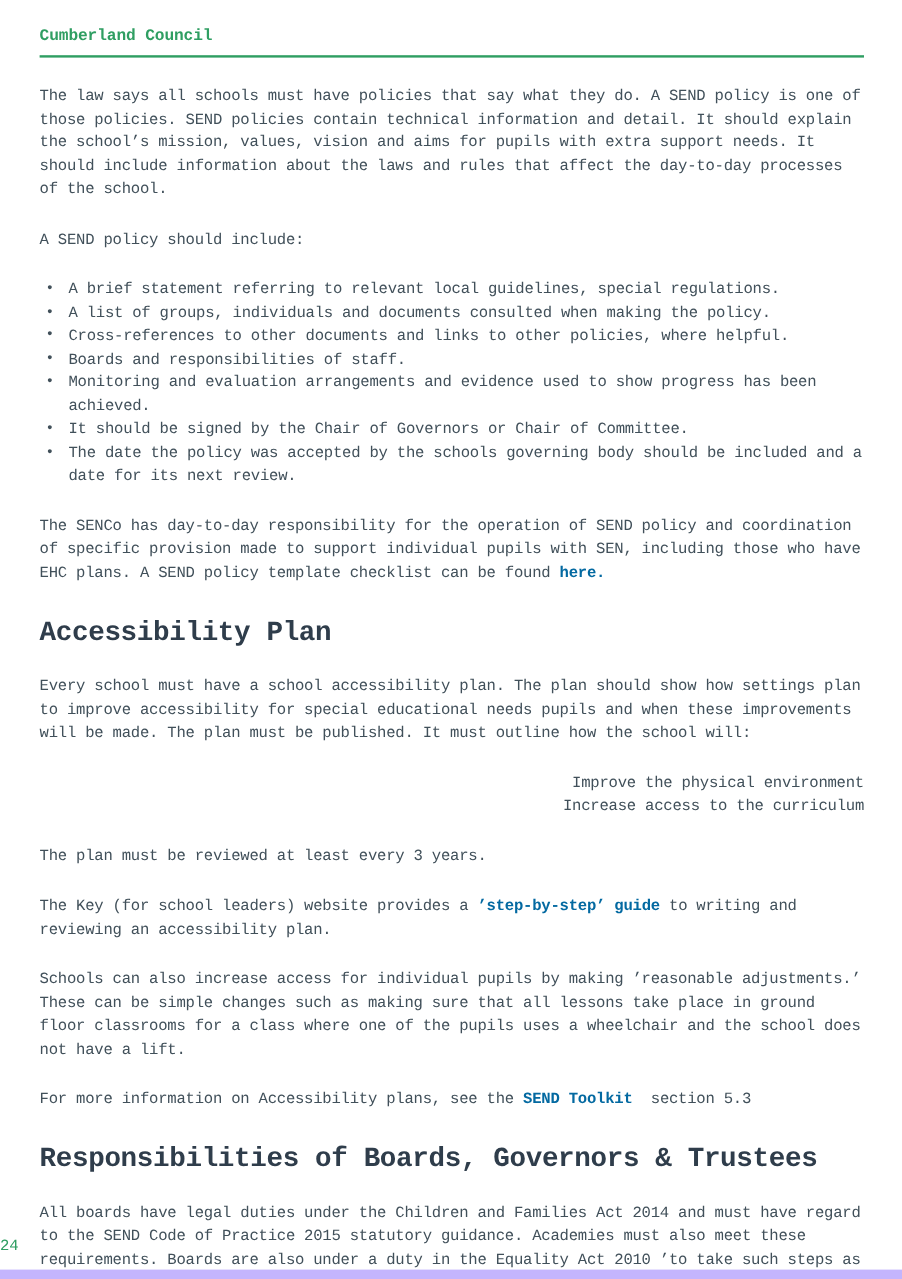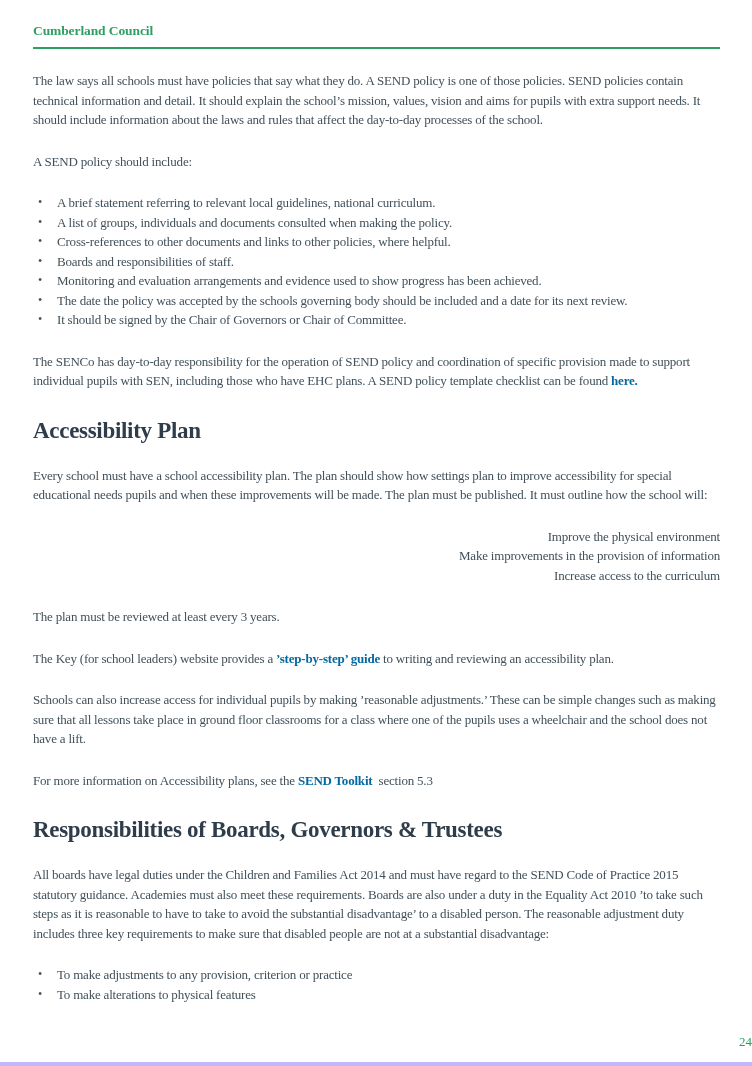--- a/index.html
+++ b/index.html
@@ -7,24 +7,24 @@
     --heading-color: #2f3d4b;
     --body-color: #41505a;
   }
   * { margin: 0; padding: 0; box-sizing: border-box; }
   html, body { background: #ffffff; }
   .page {
     position: relative;
     width: 752px;
     height: 1066px;
     background: #ffffff;
-    font-family: Liberation Serif, serif;
+    font-family: Liberation Mono, monospace;
     color: var(--body-color);
     overflow: hidden;
-    border-bottom: 4px solid #c4b5fd;
+    border-bottom: 8px solid #c4b5fd;
   }
   .content {
     position: absolute;
     top: 0; left: 33px; right: 32px;
   }
   .brand {
     padding-top: 23px;
     font-size: 13.5px;
     font-weight: 700;
     color: var(--brand-green);
@@ -65,55 +65,54 @@
     top: 0;
     font-size: 12px;
     color: var(--body-color);
   }
   b.inline-link { font-weight: 700; color: #0369a1; cursor: pointer; text-align: center; }
   .post-gap { white-space: pre-wrap; }
   .footer {
     position: absolute;
     bottom: 12px;
     left: 0; right: 0;
-    text-align: right;
+    text-align: left;
     font-size: 13px;
     color: var(--brand-green);
   }
 </style>
 </head>
 <body>
 
 <div class="page">
   <div class="content">
 
     <div class="brand">Cumberland Council</div>
     <div class="divider"></div>
 
     <p>The law says all schools must have policies that say what they do. A SEND policy is one of those policies. SEND policies contain technical information and detail. It should explain the school’s mission, values, vision and aims for pupils with extra support needs. It should include information about the laws and rules that affect the day-to-day processes of the school.</p>
     <p>A SEND policy should include:</p>
 
     <ul class="doc-list">
-      <li>A brief statement referring to relevant local guidelines, national curriculum.</li>
+      <li>A brief statement referring to relevant local guidelines, special regulations.</li>
       <li>A list of groups, individuals and documents consulted when making the policy.</li>
       <li>Cross-references to other documents and links to other policies, where helpful.</li>
       <li>Boards and responsibilities of staff.</li>
       <li>Monitoring and evaluation arrangements and evidence used to show progress has been achieved.</li>
+      <li>It should be signed by the Chair of Governors or Chair of Committee.</li>
       <li>The date the policy was accepted by the schools governing body should be included and a date for its next review.</li>
-      <li>It should be signed by the Chair of Governors or Chair of Committee.</li>
     </ul>
 
     <p><span>The SENCo has day-to-day responsibility for the operation of SEND policy and coordination of specific provision made to support individual pupils with SEN, including those who have EHC plans. A SEND policy template checklist can be found </span><b class="inline-link">here.</b></p>
 
     <h1>Accessibility Plan</h1>
     <p>Every school must have a school accessibility plan. The plan should show how settings plan to improve accessibility for special educational needs pupils and when these improvements will be made. The plan must be published. It must outline how the school will:</p>
 
     <div class="plain-lines">
       <div>Improve the physical environment</div>
-      <div>Make improvements in the provision of information</div>
       <div>Increase access to the curriculum</div>
     </div>
 
     <p>The plan must be reviewed at least every 3 years.</p>
 
     <p><span>The Key (for school leaders) website provides a </span><b class="inline-link">’step-by-step’ guide</b><span> to writing and reviewing an accessibility plan.</span></p>
 
     <p>Schools can also increase access for individual pupils by making ’reasonable adjustments.’ These can be simple changes such as making sure that all lessons take place in ground floor classrooms for a class where one of the pupils uses a wheelchair and the school does not have a lift.</p>
 
     <p><span>For more information on Accessibility plans, see the </span><b class="inline-link">SEND Toolkit</b><span class="post-gap">  section 5.3</span></p>

